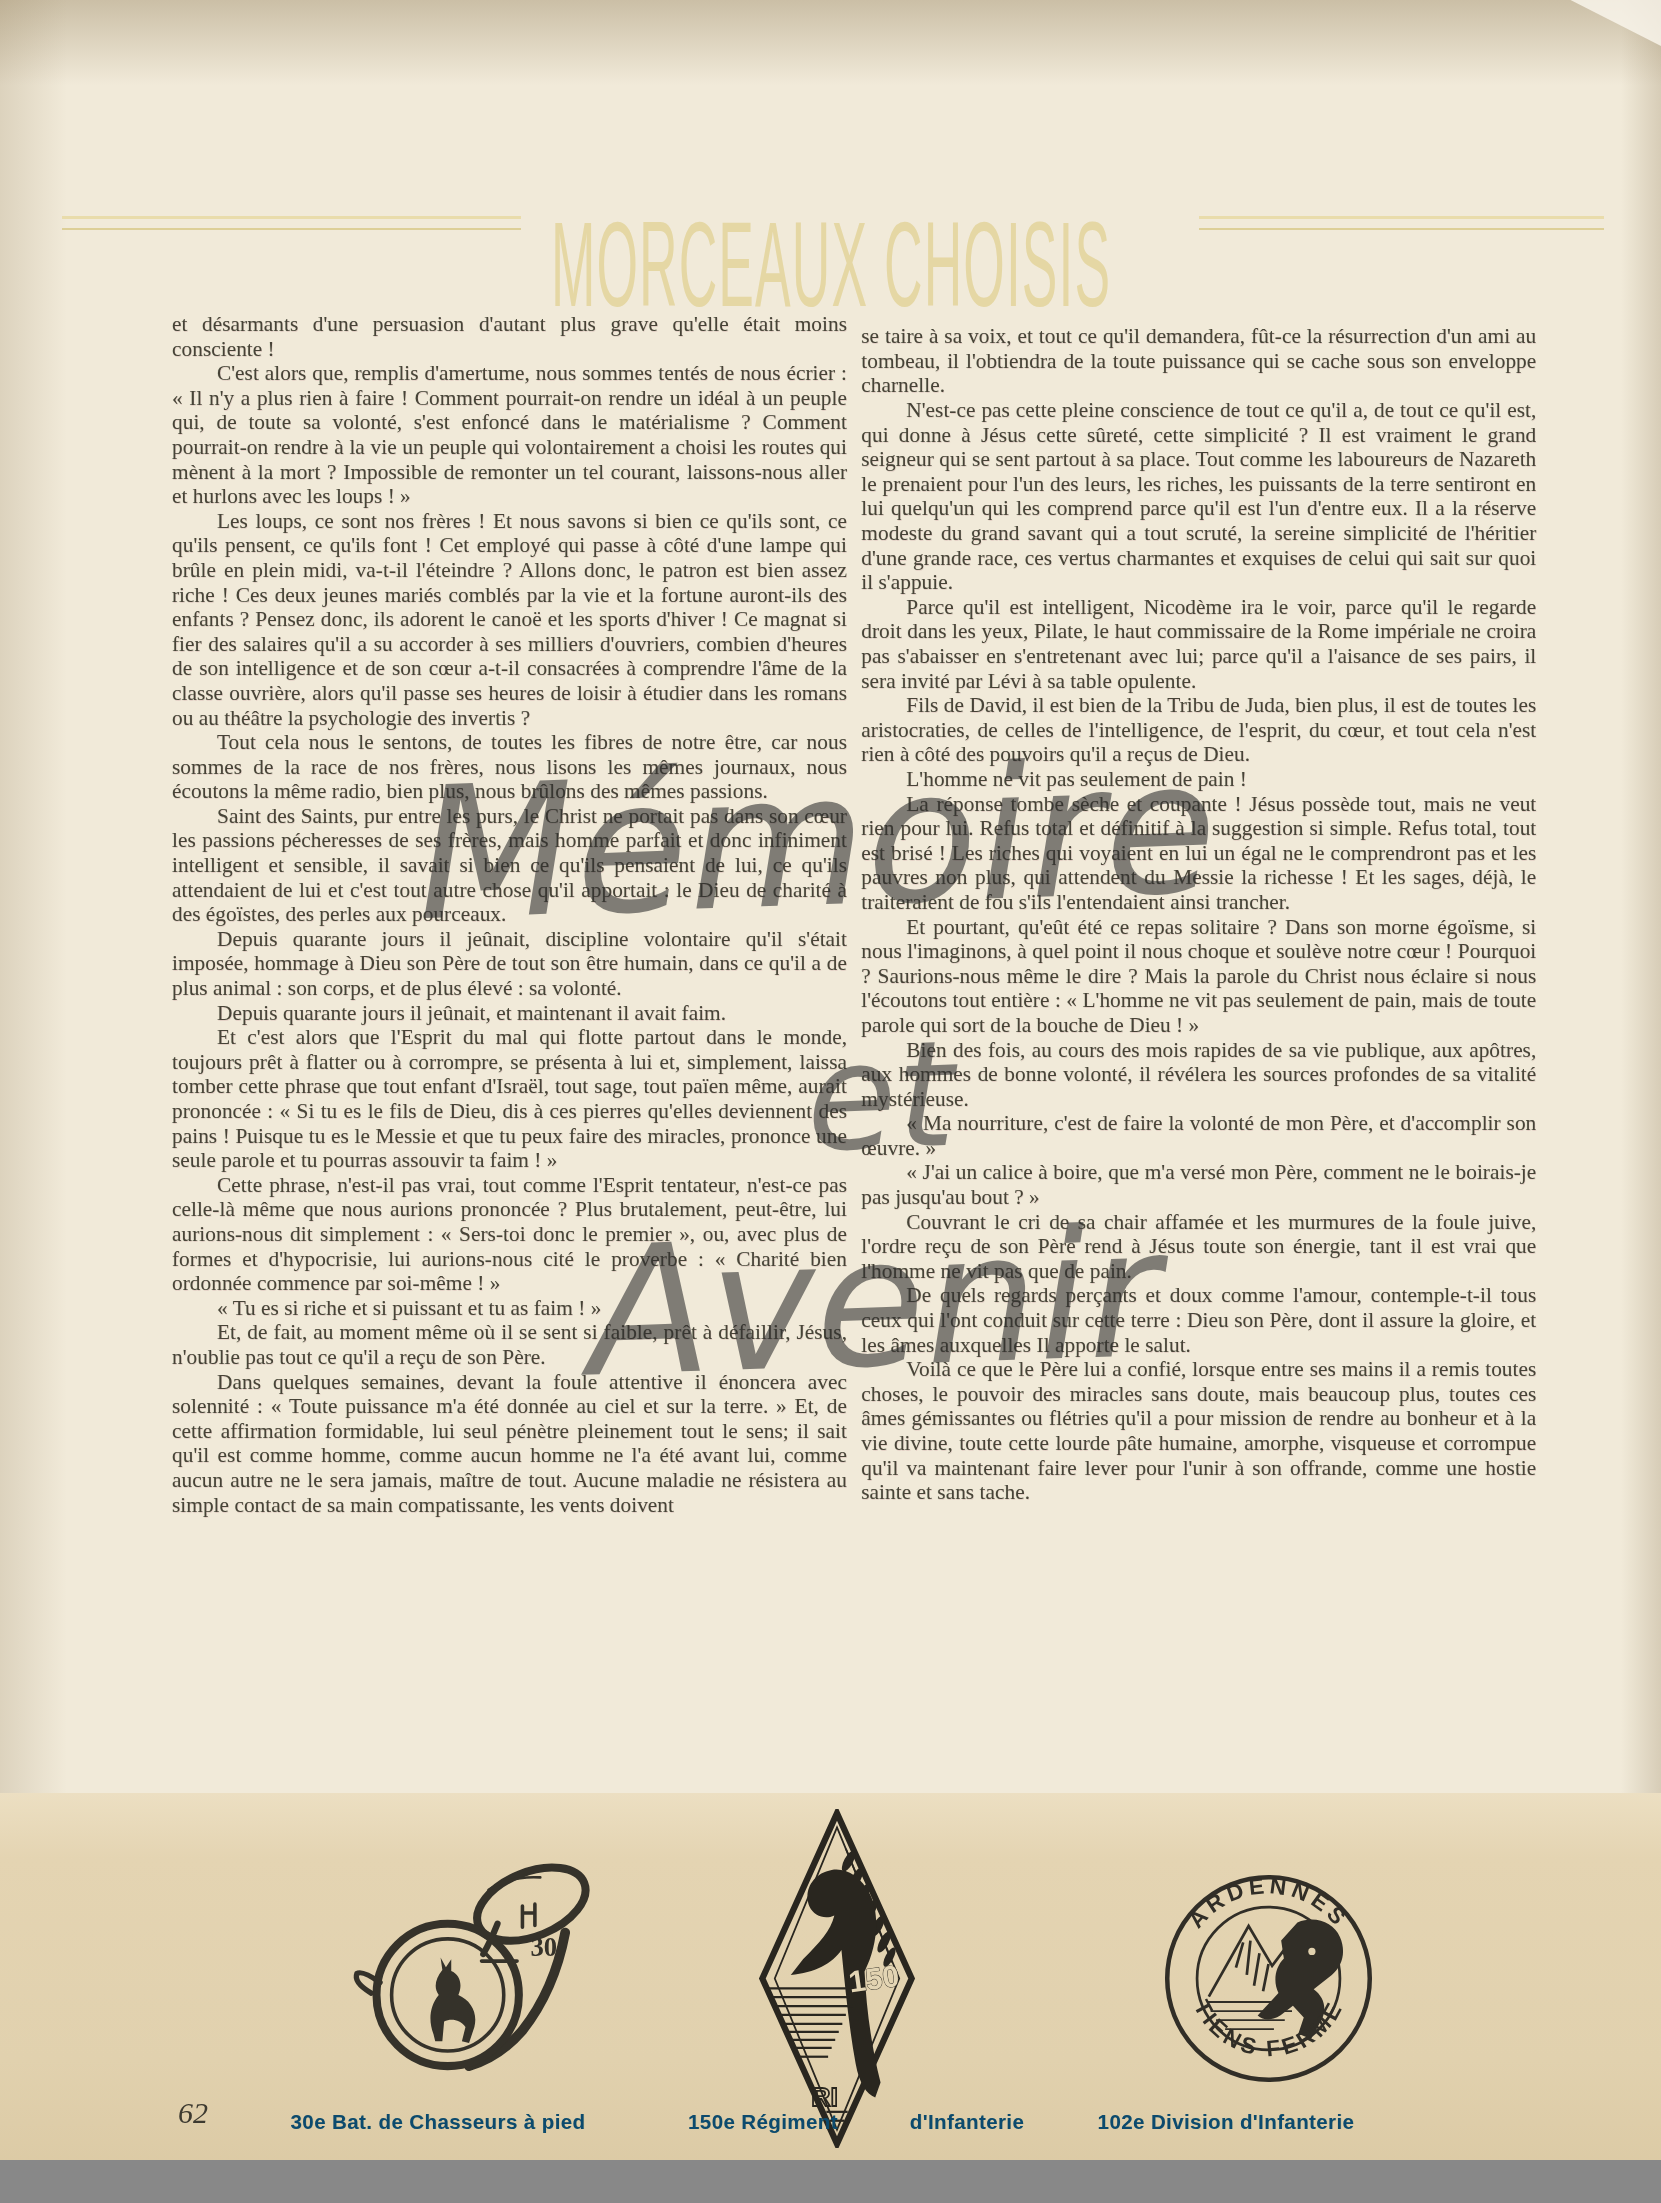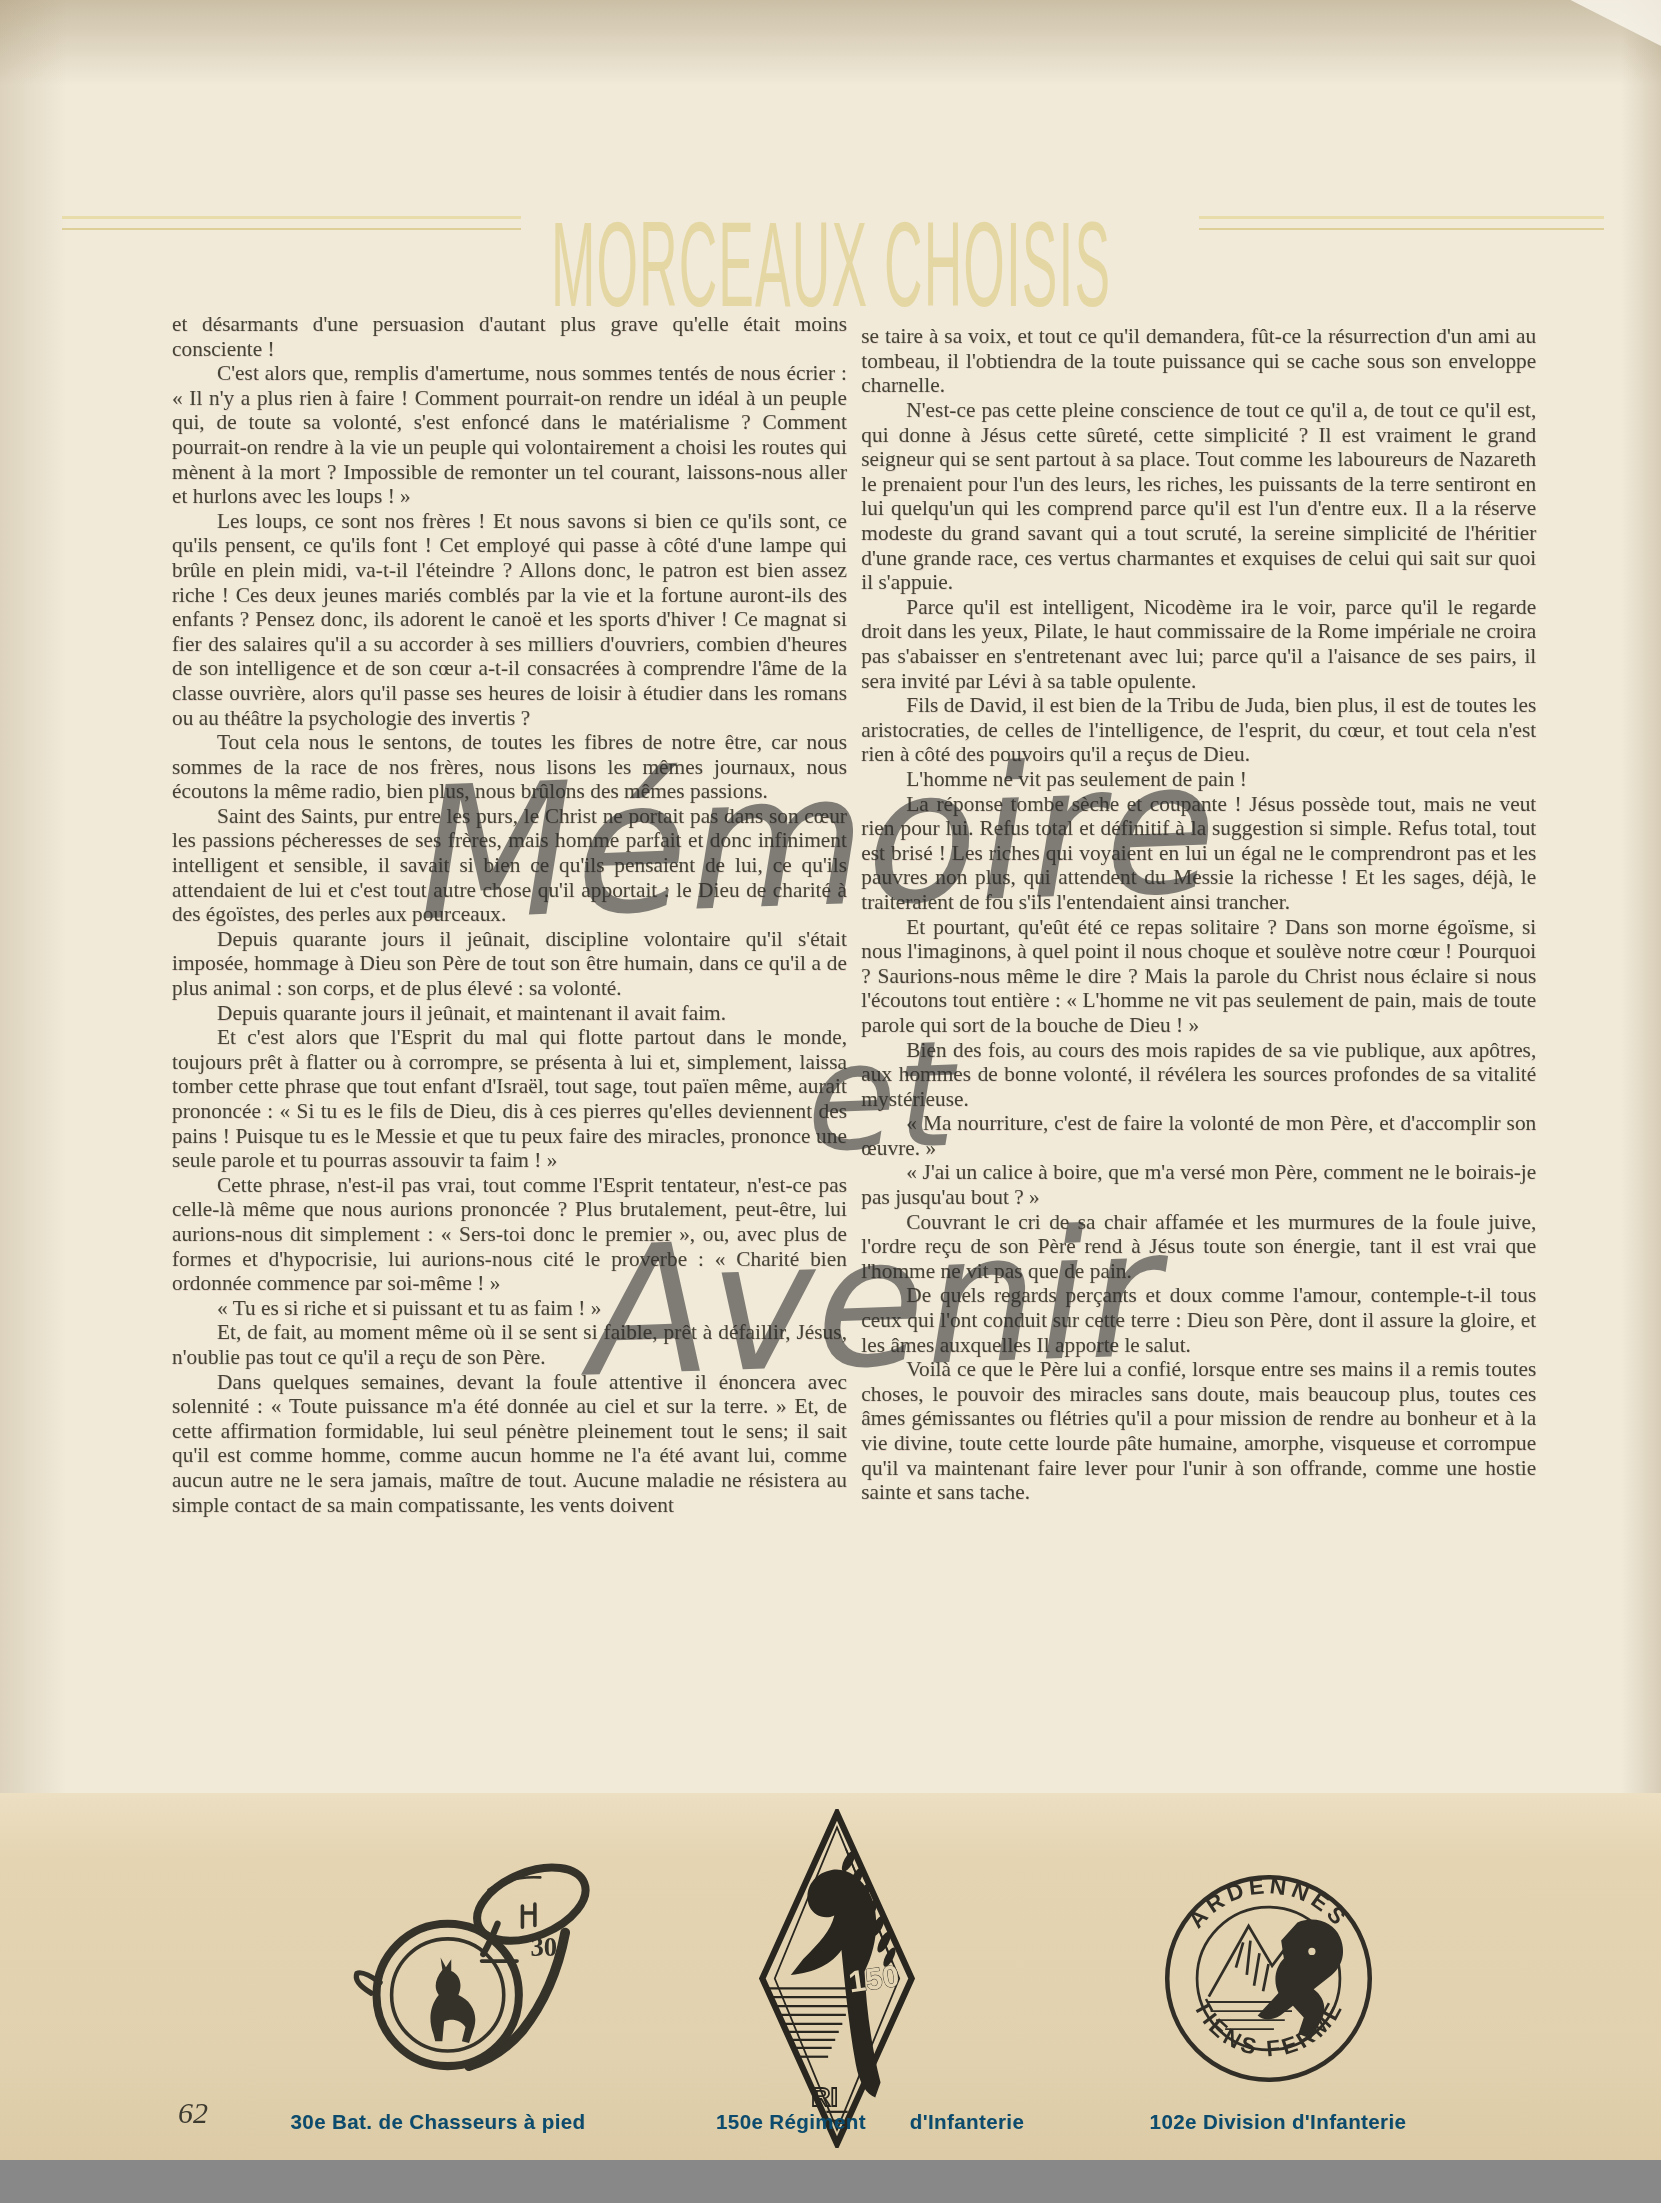--- a/index.html
+++ b/index.html
@@ -42,21 +42,21 @@
   .footer-band{position:absolute;left:0;top:1793px;width:100%;height:411px;
                background:linear-gradient(180deg,#ecdfc2 0%,#e4d4b2 16%,#e1d1ae 65%,#dac8a2 100%);}
   .badge{position:absolute;z-index:6;}
   .badge-horn{left:348px;top:1854px;width:267px;height:232px;}
   .badge-diamond{left:757px;top:1809px;width:160px;height:339px;}
   .badge-circle{left:1160px;top:1870px;width:217px;height:217px;}
   .caption{position:absolute;top:2110px;z-index:7;transform:translateX(-50%);
            font-family:"Liberation Sans",sans-serif;font-weight:bold;font-size:20.5px;
            color:#0c4a6e;white-space:nowrap;letter-spacing:0.4px;
            text-shadow:0.4px 0.4px 0 rgba(60,120,70,.25);}
-  .cap-1{left:438px;} .cap-2{left:791px;text-align:right;} .cap-3{left:967px;} .cap-4{left:1278px;}
+  .cap-1{left:438px;} .cap-2{left:763px;text-align:right;} .cap-3{left:967px;} .cap-4{left:1226px;}
   .page-number{position:absolute;left:178px;top:2096px;z-index:7;
                font-family:"Liberation Serif",serif;font-style:italic;font-size:30px;color:#3d3a30;}
 </style>
 </head>
 <body>
 
 <div class="page">
 
   <div class="edge-top"></div>
   <div class="edge-left"></div>

